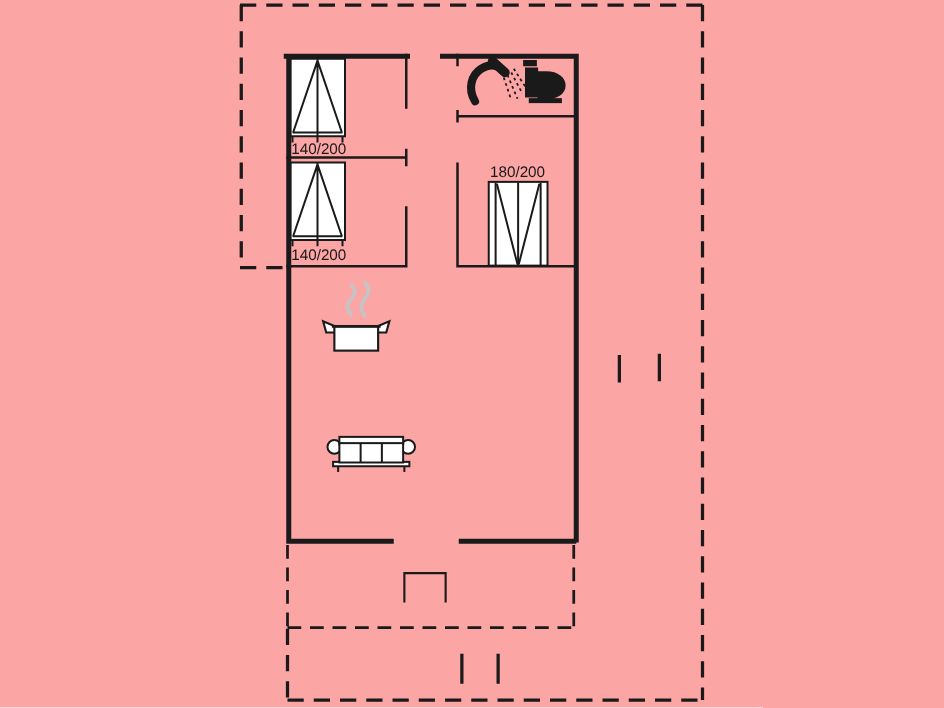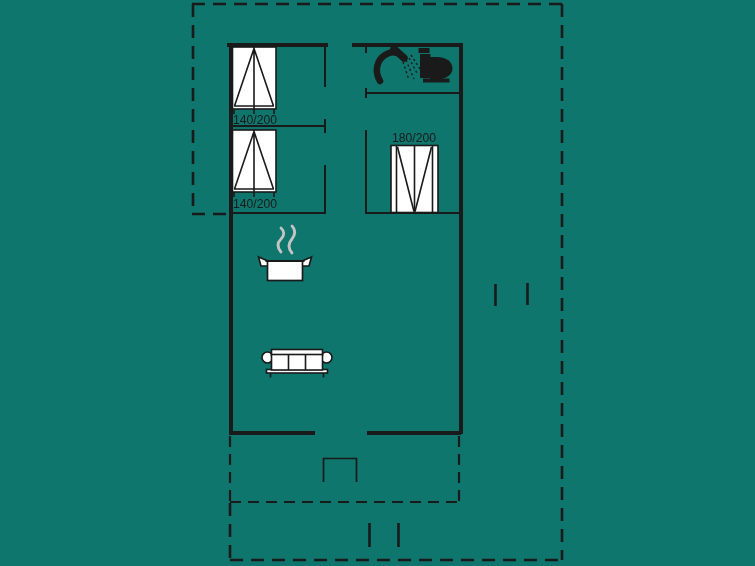--- a/index.html
+++ b/index.html
@@ -5,21 +5,21 @@
   html, body {
     margin: 0;
     padding: 0;
     background: #ffffff;
     font-family: "Liberation Sans", sans-serif;
   }
   .plan-wrap {
     position: relative;
     width: 755px;
     height: 566px;
-    background: #0f766e;
+    background: #fca5a5;
     overflow: hidden;
   }
   svg { display: block; }
   text.dim-label {
     font-family: "Liberation Sans", sans-serif;
     font-size: 12.2px;
     fill: #1a1a1a;
   }
 </style>
 </head>

